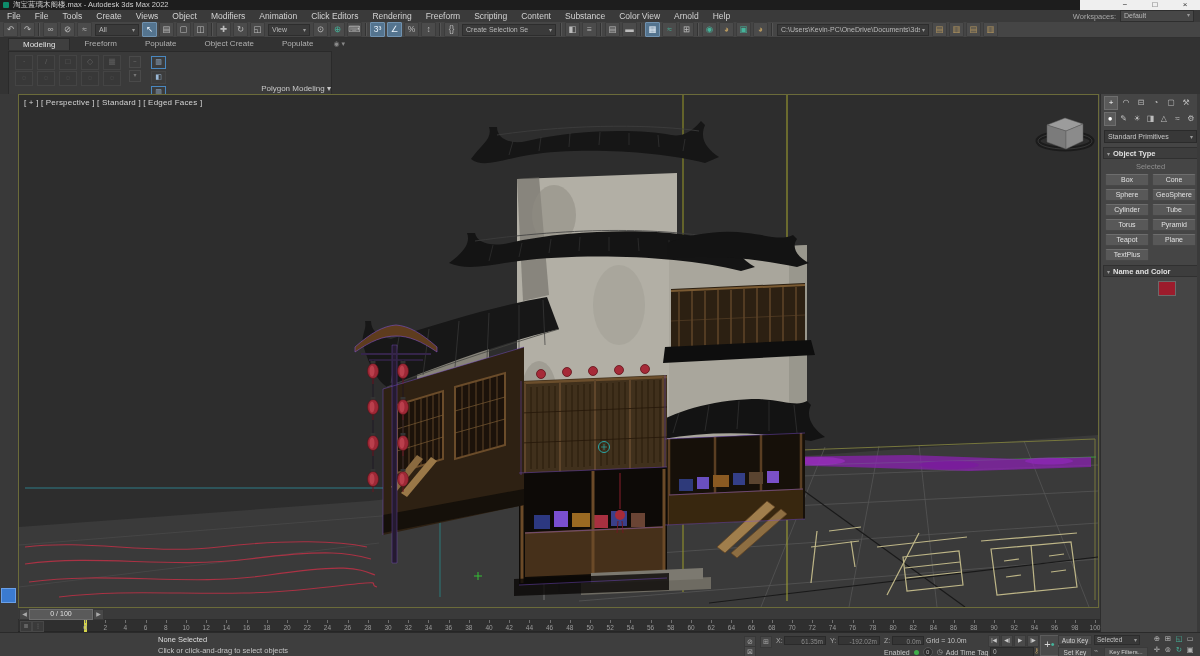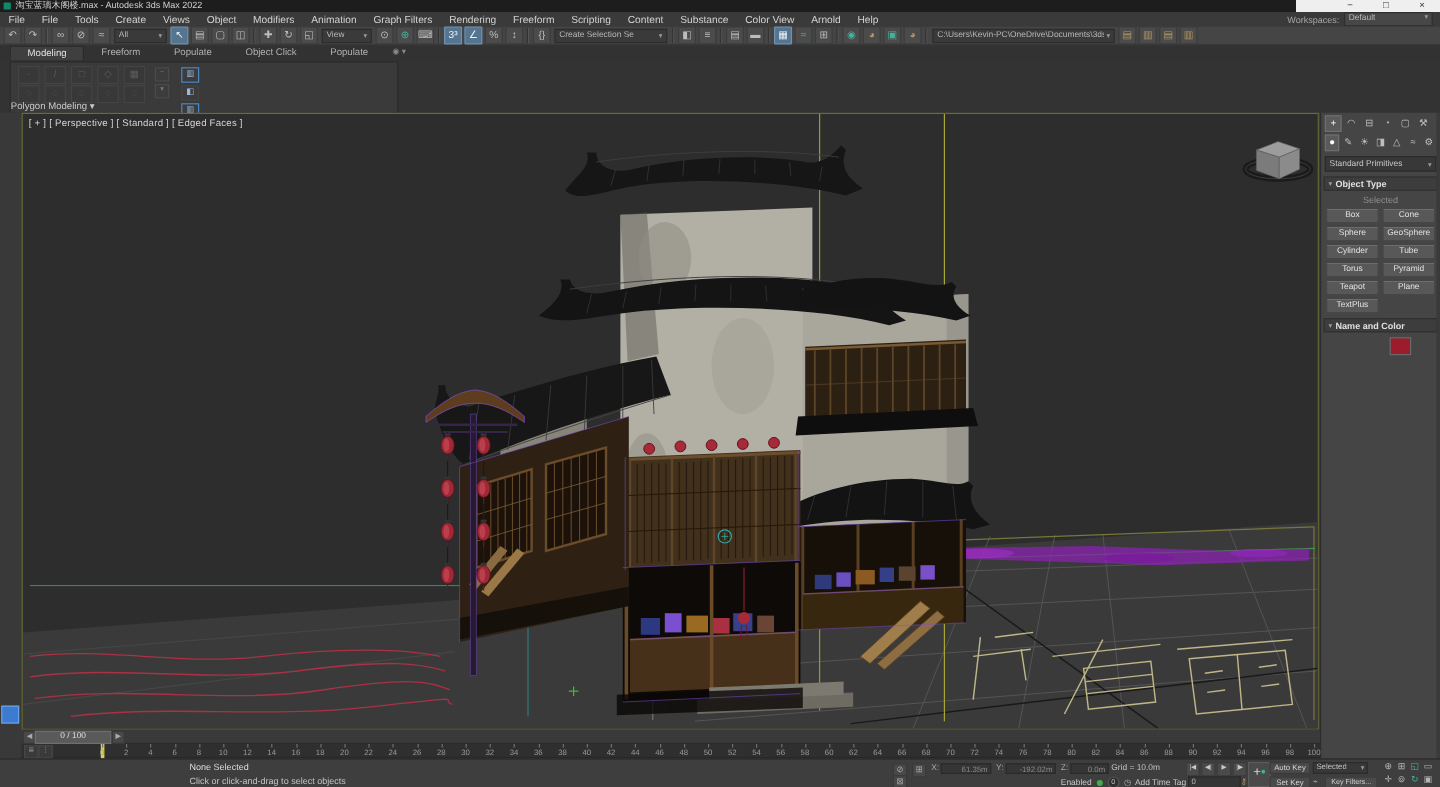--- a/index.html
+++ b/index.html
@@ -35,21 +35,21 @@
   #ribbon-pin{font-size:7px;color:#8a8a8a;margin-left:6px;line-height:12px;}
   #ribbon-body{position:absolute;left:0;top:50px;width:1200px;height:44px;background:#333333;}
   #ribbon-panel{position:absolute;left:8px;top:1px;width:322px;height:42px;background:#3a3a3a;border:1px solid #2a2a2a;}
   .rb-row{position:absolute;left:6px;display:flex;}
   .rb-tool{width:16px;height:13px;margin-right:4px;background:#383838;border:1px solid #444;color:#5d5d5d;font-size:8px;line-height:12px;text-align:center;}
   #rb-side{position:absolute;left:118px;top:3px;display:flex;}
   .rb-mini{width:10px;height:10px;margin:1px 2px;background:#3c3c3c;border:1px solid #4a4a4a;color:#777;font-size:6px;line-height:9px;text-align:center;}
   #rb-col{display:flex;flex-direction:column;margin-left:8px;}
   .rb-colbtn{width:13px;height:11px;margin:1px 0;background:#3c3c3c;border:1px solid #444;color:#9ab8d6;font-size:7px;line-height:10px;text-align:center;}
   .rb-colbtn.accent{border-color:#4a88c0;}
-  #ribbon-panel-label{position:absolute;left:0;bottom:1px;width:100%;text-align:left;font-size:8px;color:#c8c8c8;}
+  #ribbon-panel-label{position:absolute;left:0;bottom:1px;width:100%;text-align:right;font-size:8px;color:#c8c8c8;}
   
   #gutter-left{position:absolute;left:0;top:94px;width:18px;height:538px;background:#393939;}
   #gutter-blue{position:absolute;left:1px;top:494px;width:15px;height:15px;background:#3b7bd0;border:1px solid #6aa0e8;box-sizing:border-box;}
   #viewport{position:absolute;left:18px;top:94px;width:1081px;height:514px;background:#2e2e2e;border:1px solid #6b6b3a;box-sizing:border-box;}
   #viewport svg{display:block;}
   #viewport-label{position:absolute;left:5px;top:3px;font-size:8px;color:#d5d5d5;letter-spacing:0.2px;}
   
   #cmd-panel{position:absolute;left:1100px;top:94px;width:100px;height:538px;background:#454545;border-left:1px solid #2d2d2d;box-sizing:border-box;}
   #cp-scroll{position:absolute;right:0;top:0;width:3px;height:538px;background:#3a3a3a;}
   .cp-row{display:flex;padding:2px 2px 0 3px;}
@@ -123,21 +123,21 @@
   <div id="menubar">
     <div id="menu-items">
         <div class="menu-item">File</div>
         <div class="menu-item">File</div>
         <div class="menu-item">Tools</div>
         <div class="menu-item">Create</div>
         <div class="menu-item">Views</div>
         <div class="menu-item">Object</div>
         <div class="menu-item">Modifiers</div>
         <div class="menu-item">Animation</div>
-        <div class="menu-item">Graph Filters</div>
+        <div class="menu-item">Click Editors</div>
         <div class="menu-item">Rendering</div>
         <div class="menu-item">Freeform</div>
         <div class="menu-item">Scripting</div>
         <div class="menu-item">Content</div>
         <div class="menu-item">Substance</div>
         <div class="menu-item">Color View</div>
         <div class="menu-item">Arnold</div>
         <div class="menu-item">Help</div>
       </div>
     <div id="workspaces">
@@ -209,21 +209,21 @@
       <div class="tb-btn tan">▤</div>
       <div class="tb-btn tan">▥</div>
       <div class="tb-btn tan">▤</div>
       <div class="tb-btn tan">▥</div>
     </div>
 
   <div id="ribbon-tabs">
       <div class="rb-tab active">Modeling</div>
       <div class="rb-tab">Freeform</div>
       <div class="rb-tab">Populate</div>
-      <div class="rb-tab">Object Click</div>
+      <div class="rb-tab">Object Create</div>
       <div class="rb-tab">Populate</div>
       <div id="ribbon-pin">◉ ▾</div>
     </div>
   <div id="ribbon-body">
     <div id="ribbon-panel">
       <div class="rb-row" id="rb-row1" style="top:3px;">
           <div class="rb-tool">·</div>
           <div class="rb-tool">/</div>
           <div class="rb-tool">□</div>
           <div class="rb-tool">◇</div>

